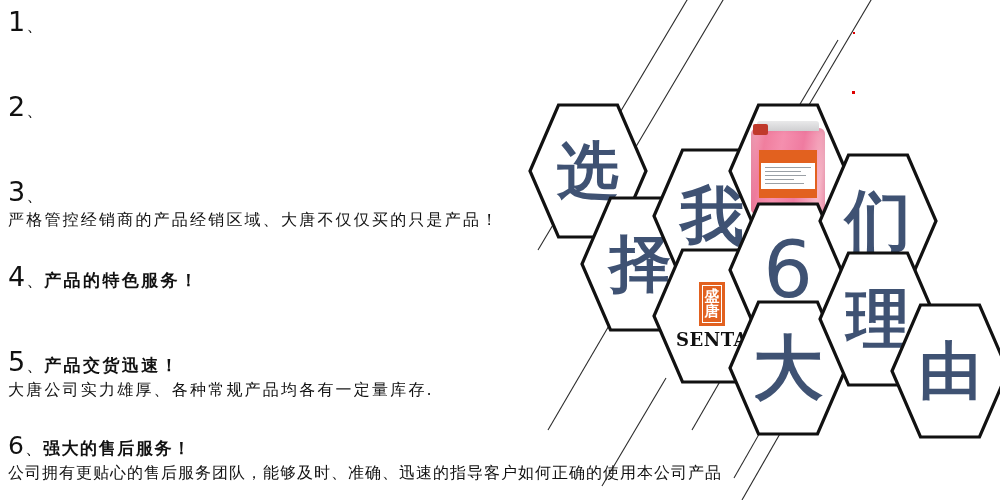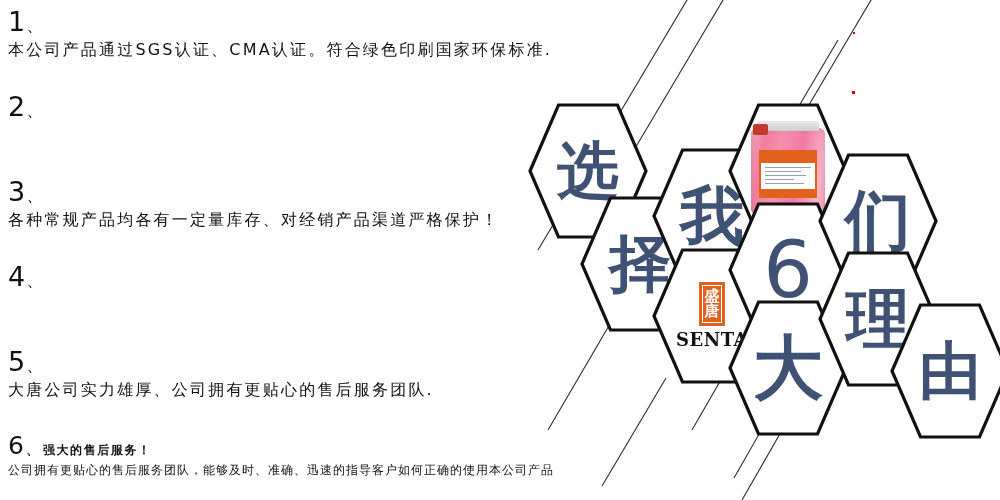--- a/index.html
+++ b/index.html
@@ -34,22 +34,22 @@
   .r-dun{font-size:17px;color:#111;margin:0 1px 0 1px;}
   .r-title{
     font-size:17px;font-weight:600;color:#111;letter-spacing:2.4px;
     font-family:"DejaVu Sans","Liberation Sans",sans-serif;
   }
   .r-desc{
     font-size:16px;color:#111;letter-spacing:2.2px;margin-top:6px;
     font-family:"DejaVu Sans","Liberation Sans",sans-serif;
     line-height:1.15;
   }
-  .reason.last .r-desc{letter-spacing:1.0px;font-size:12px;text-align:right;}
-  .reason.last .r-title{font-size:12px;letter-spacing:1.6px;}
+  .reason.last .r-desc{letter-spacing:1.0px;font-size:16px;text-align:right;}
+  .reason.last .r-title{font-size:17px;letter-spacing:1.6px;}
   .reason.last .r-num{font-size:25px;}
 
   
   #hex-cluster{position:absolute;left:0;top:0;width:1000px;height:500px;z-index:2;}
   .hex{
     position:absolute;
     width:var(--w);height:var(--h);
   }
   .hex svg{display:block;width:100%;height:100%;overflow:visible;}
   .hex .hlabel{
@@ -242,51 +242,52 @@
 
   </div>
 
   <div id="reasons">
 
     <div class="reason" style="top:8px;">
       <div class="r-head">
         <span class="r-num">1</span>
         <span class="r-dun">、</span>
       </div>
-      <div class="r-desc">本公司产品通过SGS认证、CMA认证。符合绿色印刷国家环保标准.</div>
     </div>
 
     <div class="reason" style="top:93px;">
       <div class="r-head">
         <span class="r-num">2</span>
         <span class="r-dun">、</span>
       </div>
     </div>
 
     <div class="reason" style="top:178px;">
       <div class="r-head">
         <span class="r-num">3</span>
         <span class="r-dun">、</span>
       </div>
-      <div class="r-desc">各种常规产品均各有一定量库存、对经销产品渠道严格保护！</div>
+      <div class="r-desc">严格管控经销商的产品经销区域、大唐不仅仅买的只是产品！</div>
     </div>
 
     <div class="reason" style="top:263px;">
       <div class="r-head">
         <span class="r-num">4</span>
         <span class="r-dun">、</span>
+        <span class="r-title">产品的特色服务！</span>
       </div>
     </div>
 
     <div class="reason" style="top:348px;">
       <div class="r-head">
         <span class="r-num">5</span>
         <span class="r-dun">、</span>
-      </div>
-      <div class="r-desc">大唐公司实力雄厚、公司拥有更贴心的售后服务团队.</div>
+        <span class="r-title">产品交货迅速！</span>
+      </div>
+      <div class="r-desc">大唐公司实力雄厚、各种常规产品均各有一定量库存.</div>
     </div>
 
     <div class="reason last" style="top:433px;">
       <div class="r-head">
         <span class="r-num">6</span>
         <span class="r-dun">、</span>
         <span class="r-title">强大的售后服务！</span>
       </div>
       <div class="r-desc">公司拥有更贴心的售后服务团队，能够及时、准确、迅速的指导客户如何正确的使用本公司产品</div>
     </div>

